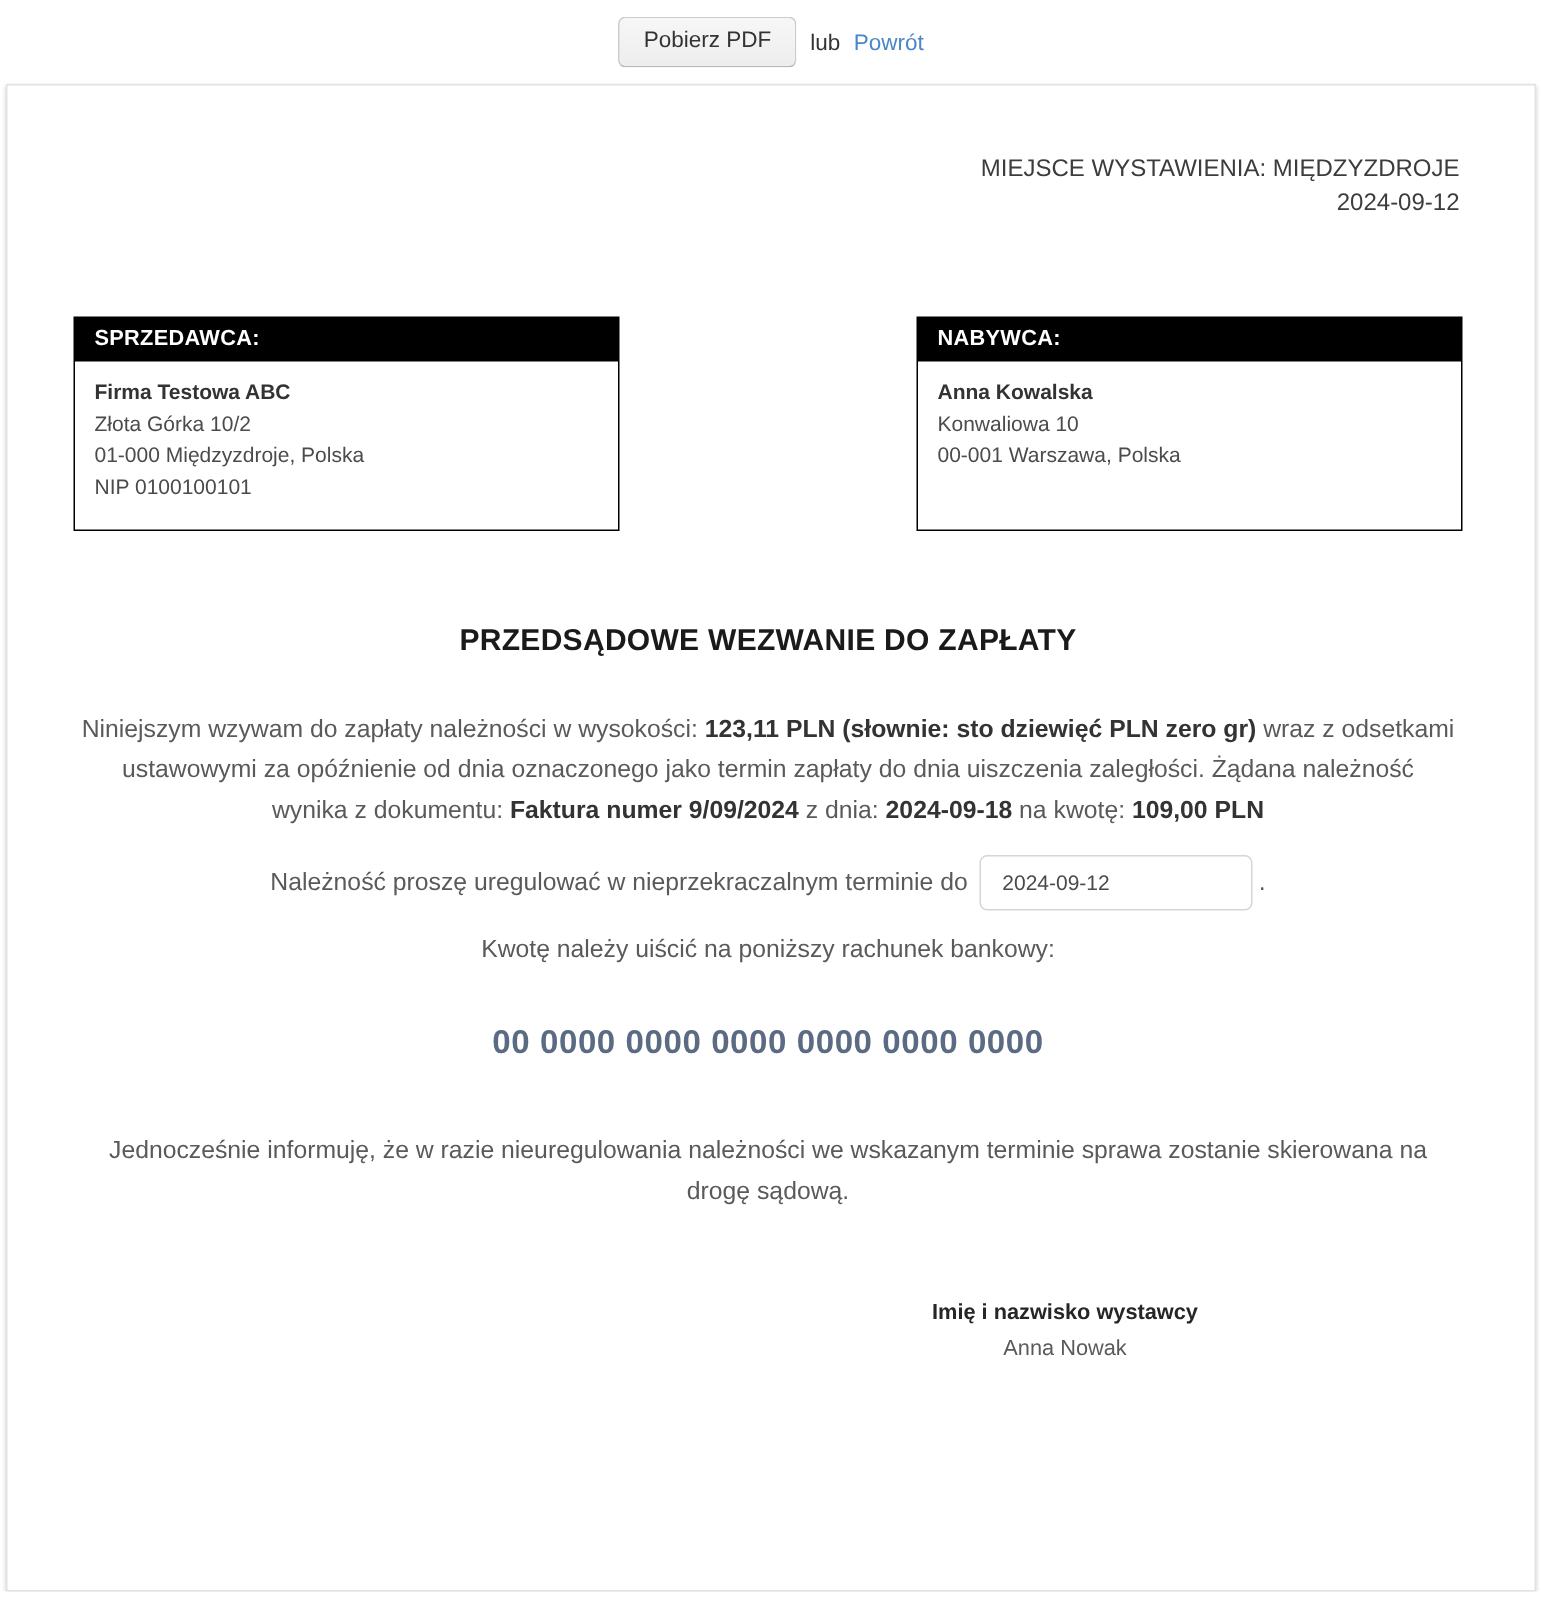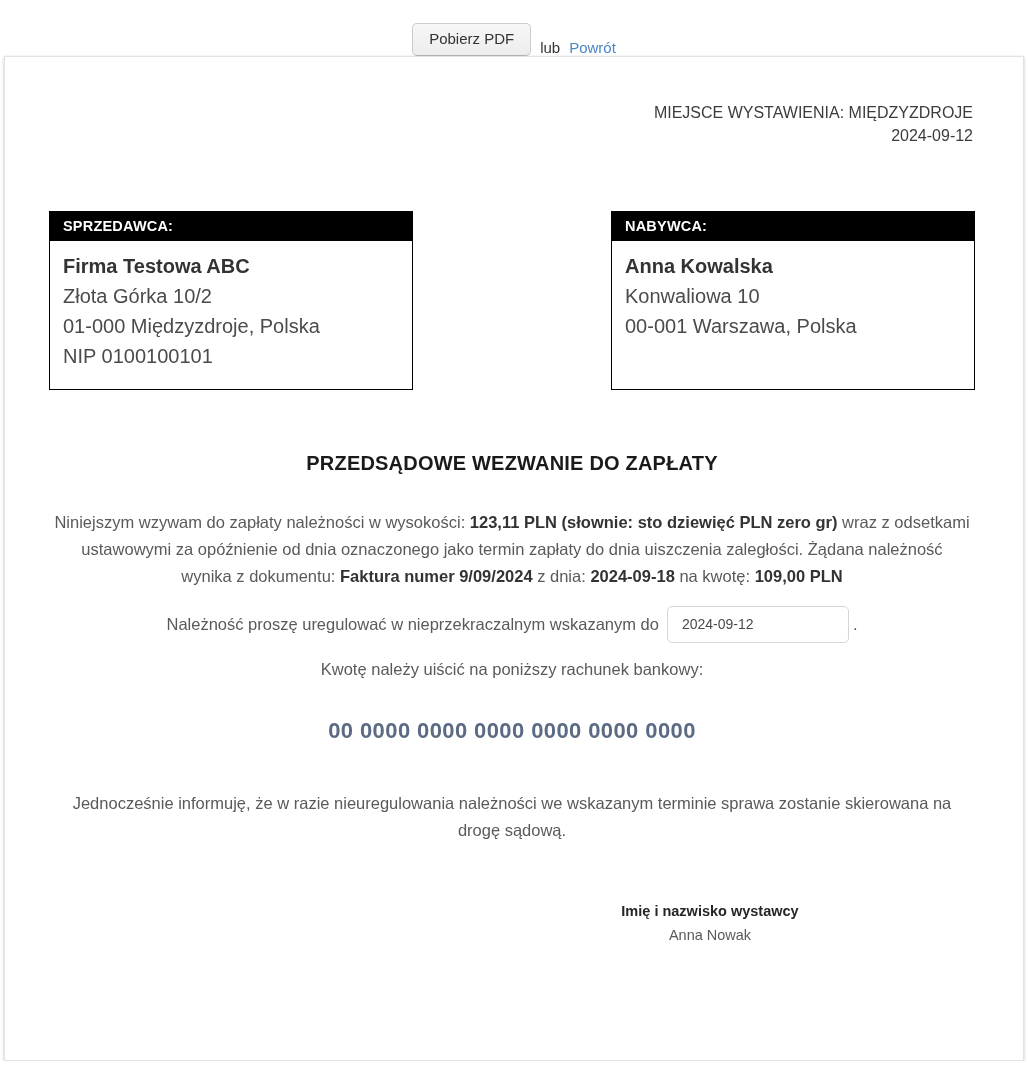--- a/index.html
+++ b/index.html
@@ -12,21 +12,21 @@
   }
   body {
     font-family: "Liberation Sans", sans-serif;
     -webkit-font-smoothing: antialiased;
   }
 
   
   .toolbar {
     height: 56px;
     display: flex;
-    align-items: flex-end;
+    align-items: center;
     justify-content: center;
     gap: 9px;
     background: #ffffff;
   }
   .btn-pdf {
     font-family: "Liberation Sans", sans-serif;
     font-size: 15px;
     color: #333333;
     padding: 7px 16px 8px 16px;
     background: linear-gradient(to bottom, #f7f7f7 0%, #f2f2f2 50%, #ededed 100%);
@@ -86,21 +86,21 @@
   .party-head {
     background: #000000;
     color: #ffffff;
     font-size: 14.5px;
     font-weight: bold;
     padding: 6px 0 7px 13px;
     letter-spacing: 0.2px;
   }
   .party-body {
     padding: 10px 12px 18px 13px;
-    font-size: 20px;
+    font-size: 14px;
     color: #4b4b4b;
     line-height: 1.5;
     min-height: 102px;
   }
   .party-body .pname {
     font-weight: bold;
     color: #333333;
     display: block;
   }
   .party-body span { display: block; }
@@ -240,21 +240,21 @@
       <b>123,11 PLN (słownie: sto dziewięć PLN zero gr)</b>
       <span>wraz z odsetkami ustawowymi za opóźnienie od dnia oznaczonego jako termin zapłaty do dnia uiszczenia zaległości. Żądana należność wynika z dokumentu:</span>
       <b>Faktura numer 9/09/2024</b>
       <span>z dnia:</span>
       <b>2024-09-18</b>
       <span>na kwotę:</span>
       <b>109,00 PLN</b>
     </div>
 
     <div class="par-term">
-      <span class="txt">Należność proszę uregulować w nieprzekraczalnym wskazanym do</span>
+      <span class="txt">Należność proszę uregulować w nieprzekraczalnym terminie do</span>
       <input class="date-input" type="text" value="2024-09-12" style="">
       <span class="txt">.</span>
     </div>
 
     <div class="body-par par-bank">Kwotę należy uiścić na poniższy rachunek bankowy:</div>
 
     <div class="bank-number">00 0000 0000 0000 0000 0000 0000</div>
 
     <div class="body-par par-closing">Jednocześnie informuję, że w razie nieuregulowania należności we wskazanym terminie sprawa zostanie skierowana na drogę sądową.</div>
 

